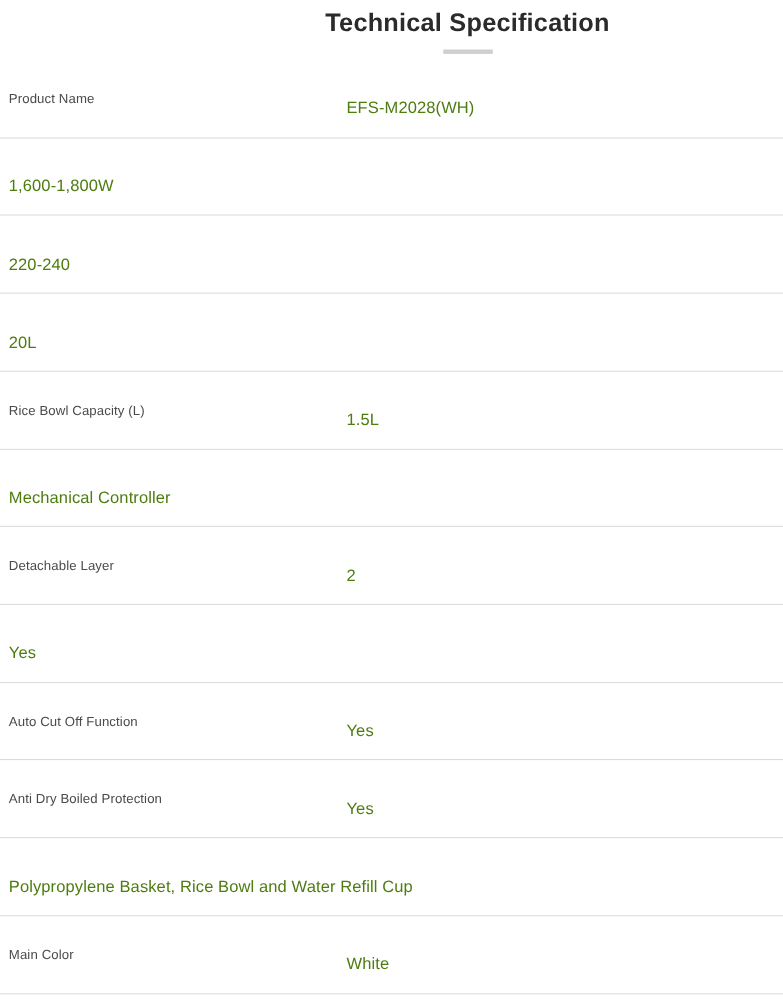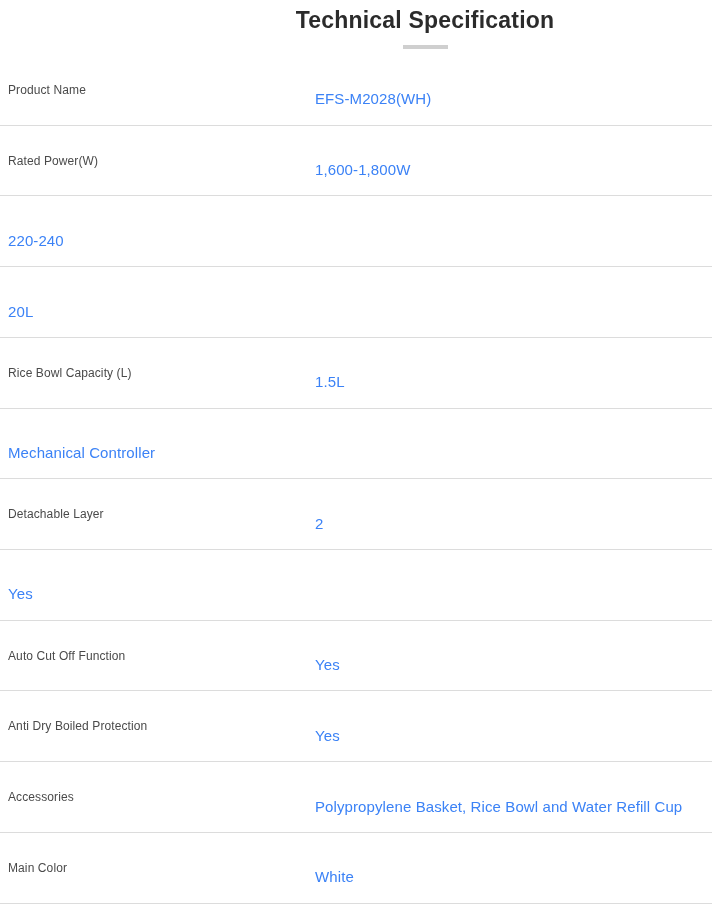--- a/index.html
+++ b/index.html
@@ -47,39 +47,38 @@
   .spec-label {
     width: 307px;
     flex-shrink: 0;
     font-size: 12px;
     letter-spacing: 0.1px;
     color: #4a4a4a;
   }
   .spec-value {
     font-size: 15px;
     letter-spacing: 0.1px;
-    color: #3b82f6;
+    color: #4d7c0f;
     margin-top: 18px;
   }
 </style>
 </head>
 <body>
 
 <div class="content">
   <h2 class="title">Technical Specification</h2>
   <div class="title-divider"></div>
 
   <div class="spec-table">
   <div class="spec-row">
     <div class="spec-label">Product Name</div>
     <div class="spec-value">EFS-M2028(WH)</div>
   </div>
 
   <div class="spec-row">
-    <div class="spec-label">Rated Power(W)</div>
     <div class="spec-value">1,600-1,800W</div>
   </div>
 
   <div class="spec-row">
     <div class="spec-value">220-240</div>
   </div>
 
   <div class="spec-row">
     <div class="spec-value">20L</div>
   </div>
@@ -106,21 +105,20 @@
     <div class="spec-label">Auto Cut Off Function</div>
     <div class="spec-value">Yes</div>
   </div>
 
   <div class="spec-row">
     <div class="spec-label">Anti Dry Boiled Protection</div>
     <div class="spec-value">Yes</div>
   </div>
 
   <div class="spec-row">
-    <div class="spec-label">Accessories</div>
     <div class="spec-value">Polypropylene Basket, Rice Bowl and Water Refill Cup</div>
   </div>
 
   <div class="spec-row">
     <div class="spec-label">Main Color</div>
     <div class="spec-value">White</div>
   </div>
 </div>
 </div>
 

